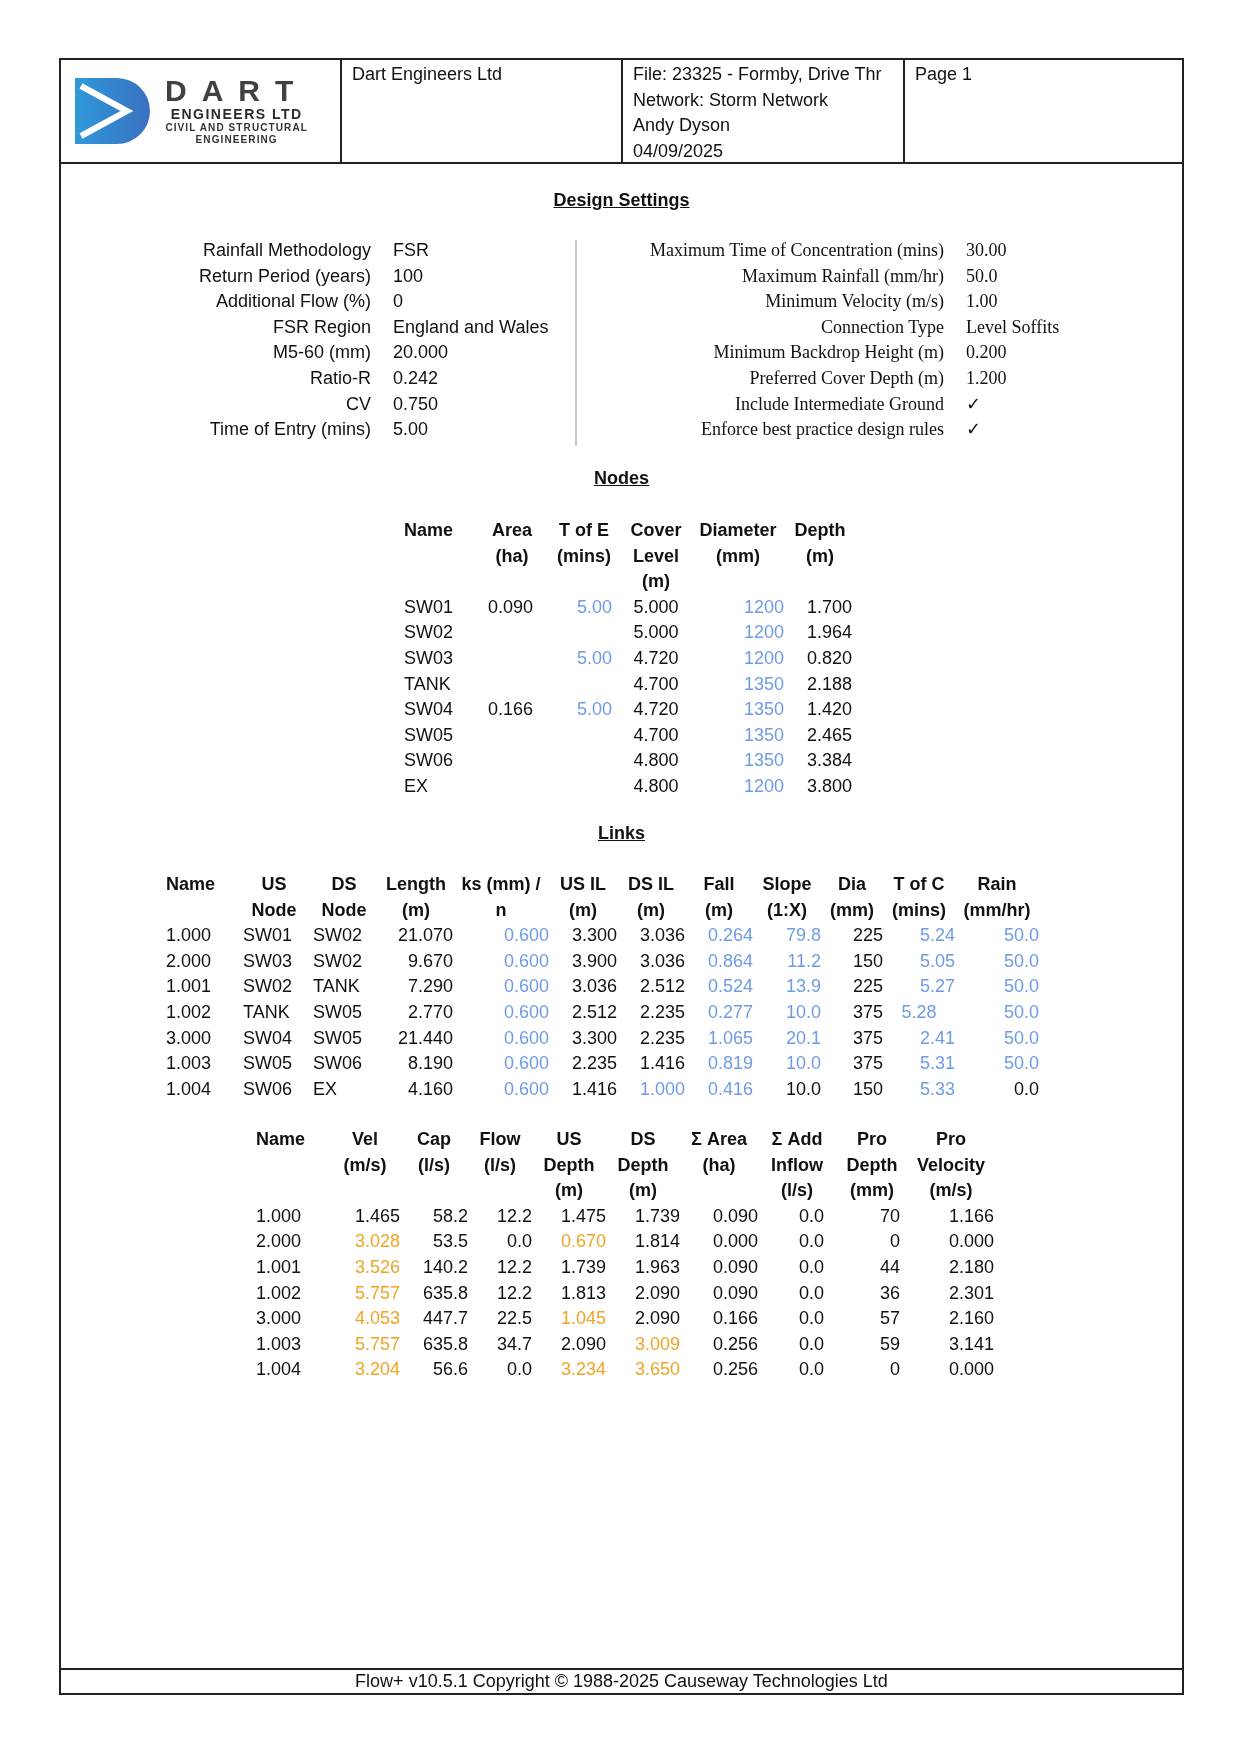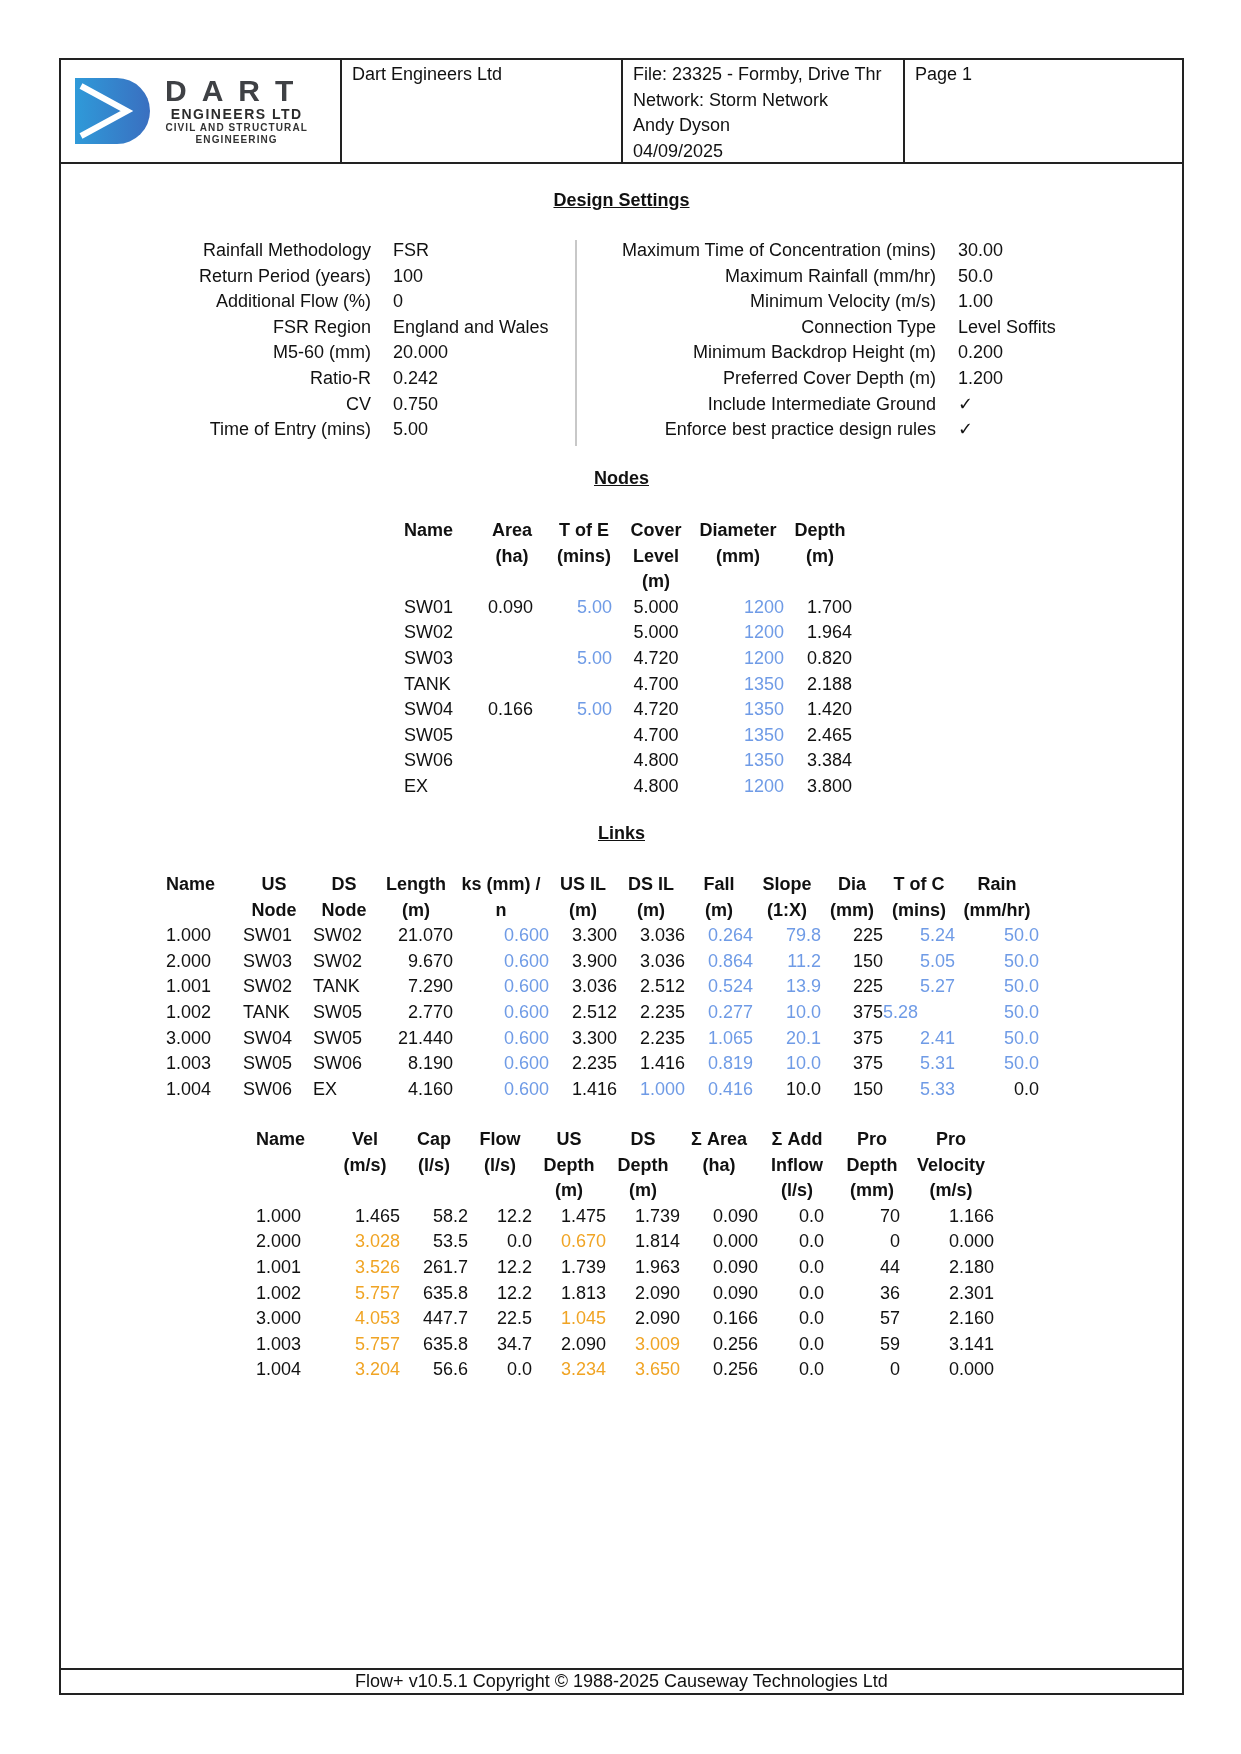--- a/index.html
+++ b/index.html
@@ -124,21 +124,21 @@
         </div>
         <div class="set-row">
           <div class="set-label">CV</div>
           <div class="set-val">0.750</div>
         </div>
         <div class="set-row">
           <div class="set-label">Time of Entry (mins)</div>
           <div class="set-val">5.00</div>
         </div>
       </div>
-    <div class="set-col right-col" style="left:4px;" id="settings-right">
+    <div class="set-col right-col" style="left:12px;font-family:Liberation Serif, serif;" id="settings-right">
         <div class="set-row">
           <div class="set-label">Maximum Time of Concentration (mins)</div>
           <div class="set-val">30.00</div>
         </div>
         <div class="set-row">
           <div class="set-label">Maximum Rainfall (mm/hr)</div>
           <div class="set-val">50.0</div>
         </div>
         <div class="set-row">
           <div class="set-label">Minimum Velocity (m/s)</div>
@@ -365,21 +365,21 @@
           <td style="text-align: left; padding-left: 0px;">1.002</td>
           <td style="text-align: left; padding-left: 4px;">TANK</td>
           <td style="text-align: left; padding-left: 4px;">SW05</td>
           <td style="text-align: right;">2.770</td>
           <td class="blue" style="text-align: right;">0.600</td>
           <td style="text-align: right;">2.512</td>
           <td style="text-align: right;">2.235</td>
           <td class="blue" style="text-align: right;">0.277</td>
           <td class="blue" style="text-align: right;">10.0</td>
           <td style="text-align: right;">375</td>
-          <td class="blue" style="text-align: left;">5.28</td>
+          <td class="blue" style="text-align: center;">5.28</td>
           <td class="blue" style="text-align: right;">50.0</td>
         </tr>
         <tr>
           <td style="text-align: left; padding-left: 0px;">3.000</td>
           <td style="text-align: left; padding-left: 4px;">SW04</td>
           <td style="text-align: left; padding-left: 4px;">SW05</td>
           <td style="text-align: right;">21.440</td>
           <td class="blue" style="text-align: right;">0.600</td>
           <td style="text-align: right;">3.300</td>
           <td style="text-align: right;">2.235</td>
@@ -490,21 +490,21 @@
           <td class="orange" style="text-align: right;">0.670</td>
           <td style="text-align: right;">1.814</td>
           <td style="text-align: right;">0.000</td>
           <td style="text-align: right; padding-right: 12px;">0.0</td>
           <td style="text-align: right; padding-right: 8px;">0</td>
           <td style="text-align: right;">0.000</td>
         </tr>
         <tr>
           <td style="text-align: left;">1.001</td>
           <td class="orange" style="text-align: right;">3.526</td>
-          <td style="text-align: right;">261.7</td>
+          <td style="text-align: right;">140.2</td>
           <td style="text-align: right;">12.2</td>
           <td style="text-align: right;">1.739</td>
           <td style="text-align: right;">1.963</td>
           <td style="text-align: right;">0.090</td>
           <td style="text-align: right; padding-right: 12px;">0.0</td>
           <td style="text-align: right; padding-right: 8px;">44</td>
           <td style="text-align: right;">2.180</td>
         </tr>
         <tr>
           <td style="text-align: left;">1.002</td>

